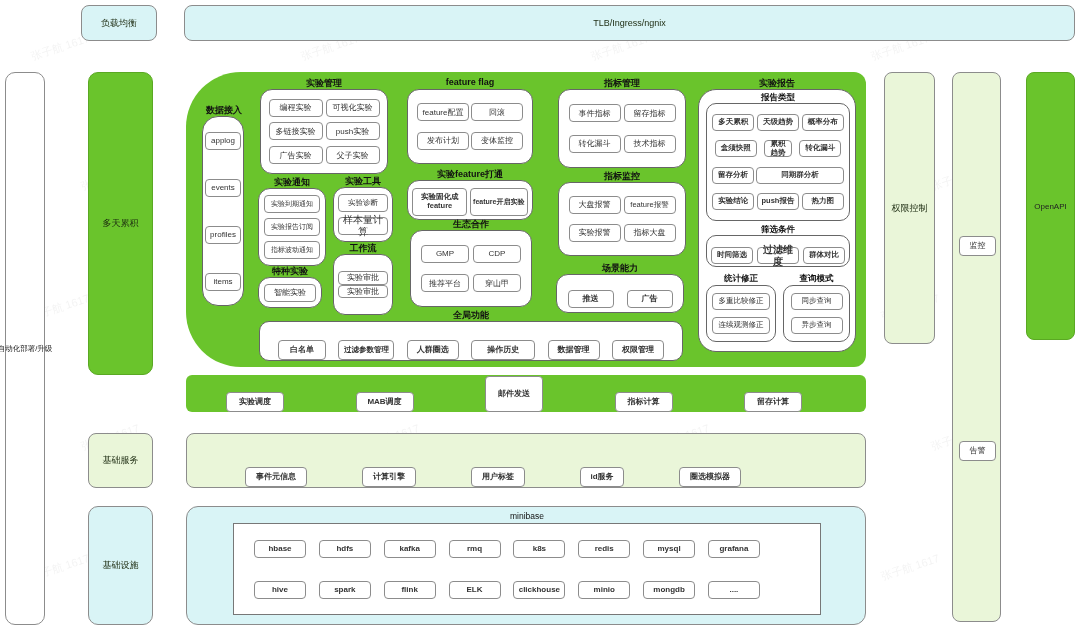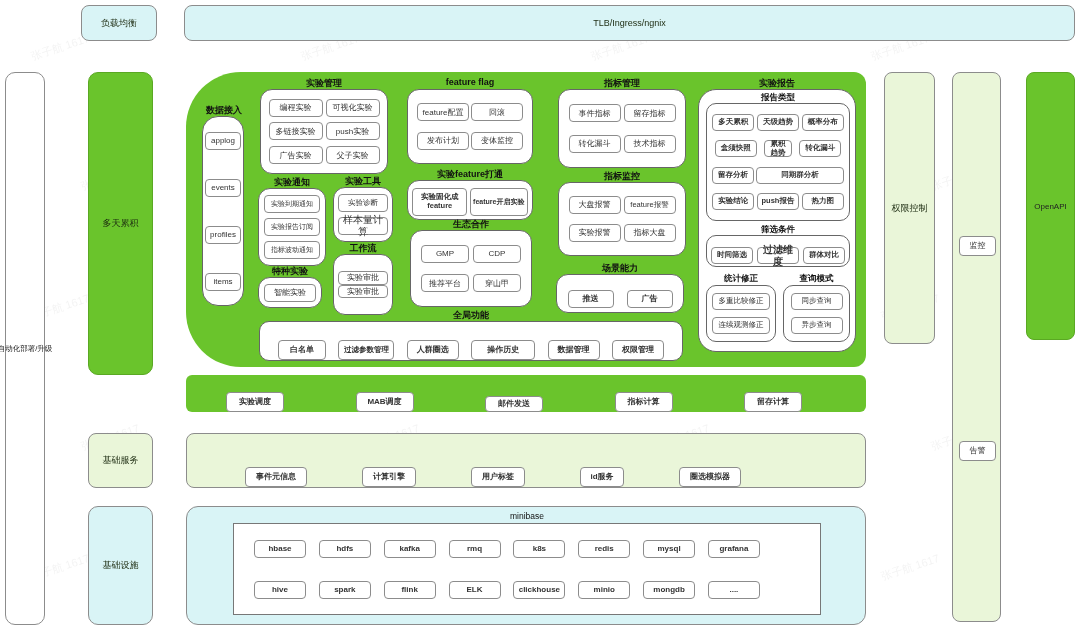--- a/index.html
+++ b/index.html
@@ -209,21 +209,21 @@
       <div class="item" style="width:52px;height:20px">人群圈选</div>
       <div class="item" style="width:64px;height:20px">操作历史</div>
       <div class="item" style="width:52px;height:20px">数据管理</div>
       <div class="item" style="width:52px;height:20px">权限管理</div>
     </div>
   </div>
 
   <div class="abs green frow" style="left:186px;top:375px;width:680px;height:37px;border-radius:6px;border:none;justify-content:space-between;padding:0 64px 0 40px">
     <div class="item" style="width:58px;height:20px">实验调度</div>
     <div class="item" style="width:58px;height:20px">MAB调度</div>
-    <div class="item" style="width:58px;height:16px">邮件发送</div>
+    <div class="item" style="width:58px;height:36px">邮件发送</div>
     <div class="item" style="width:58px;height:20px">指标计算</div>
     <div class="item" style="width:58px;height:20px">留存计算</div>
   </div>
 
   <div class="abs pale frow" style="left:186px;top:433px;width:680px;height:55px;justify-content:space-between;padding:0 124px 0 58px">
     <div class="item" style="width:62px;height:20px">事件元信息</div>
     <div class="item" style="width:54px;height:20px">计算引擎</div>
     <div class="item" style="width:54px;height:20px">用户标签</div>
     <div class="item" style="width:44px;height:20px">id服务</div>
     <div class="item" style="width:62px;height:20px">圈选模拟器</div>

